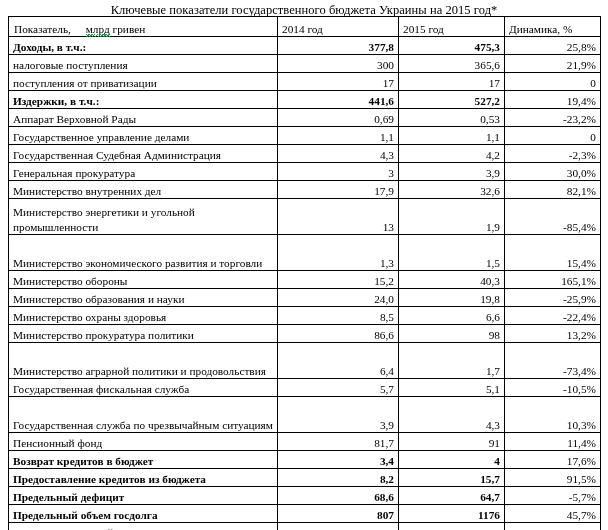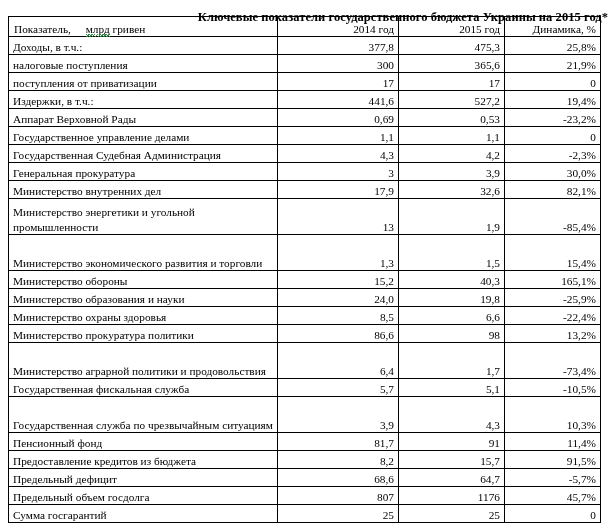--- a/index.html
+++ b/index.html
@@ -15,24 +15,24 @@
     overflow: hidden;
   }
   .page {
     position: relative;
     width: 608px;
     height: 530px;
     box-sizing: border-box;
   }
   .doc-title {
     font-size: 12.5px;
-    font-weight: bold;
-    text-align: right;
+    font-weight: normal;
+    text-align: center;
     line-height: 15px;
-    padding-top: 10px;
+    padding-top: 3px;
     letter-spacing: 0.05px;
     white-space: nowrap;
   }
   table.budget {
     position: absolute;
     left: 8px;
     top: 16px;
     width: 592px;
     border-collapse: collapse;
     table-layout: fixed;
@@ -45,21 +45,21 @@
     line-height: 14.4px;
     font-weight: normal;
     font-size: 11.3px;
   }
   col.c-label { width: 269px; }
   col.c-y2014 { width: 121px; }
   col.c-y2015 { width: 106px; }
   col.c-dyn   { width: 96px; }
 
   thead th {
-    text-align: right;
+    text-align: left;
     font-weight: bold;
     height: 19px;
     vertical-align: middle;
     font-size: 11.6px;
   }
   thead th.label-h {
     text-align: left;
     padding-left: 5px;
   }
   td.label {
@@ -67,21 +67,21 @@
     padding-left: 5px;
     padding-right: 3px;
     word-wrap: break-word;
   }
   td.num {
     text-align: right;
     padding-right: 5px;
   }
   tr.r-1 td { height: 17px; }
   tr.r-2 td { height: 35px; font-family: Liberation Serif, serif; }
-  tr.bold td.label, tr.bold td.num.b { font-weight: normal; }
+  tr.bold td.label, tr.bold td.num.b { font-weight: bold; }
 
   .squiggle {
     position: relative;
     display: inline-block;
     margin-left: 12px;
   }
   .squiggle::after {
     content: "";
     position: absolute;
     left: 0;
@@ -228,20 +228,26 @@
           <td class="num b">4,3</td>
           <td class="num">10,3%</td>
         </tr>
         <tr class="r-1">
           <td class="label">Пенсионный фонд</td>
           <td class="num b">81,7</td>
           <td class="num b">91</td>
           <td class="num">11,4%</td>
         </tr>
         <tr class="r-1 bold">
+          <td class="label">Возврат кредитов в бюджет</td>
+          <td class="num b">3,4</td>
+          <td class="num b">4</td>
+          <td class="num">17,6%</td>
+        </tr>
+        <tr class="r-1 bold">
           <td class="label">Предоставление кредитов из бюджета</td>
           <td class="num b">8,2</td>
           <td class="num b">15,7</td>
           <td class="num">91,5%</td>
         </tr>
         <tr class="r-1 bold">
           <td class="label">Предельный дефицит</td>
           <td class="num b">68,6</td>
           <td class="num b">64,7</td>
           <td class="num">-5,7%</td>

